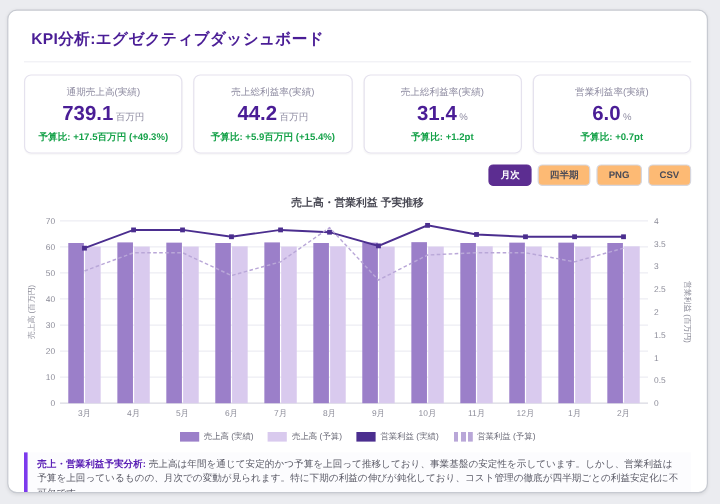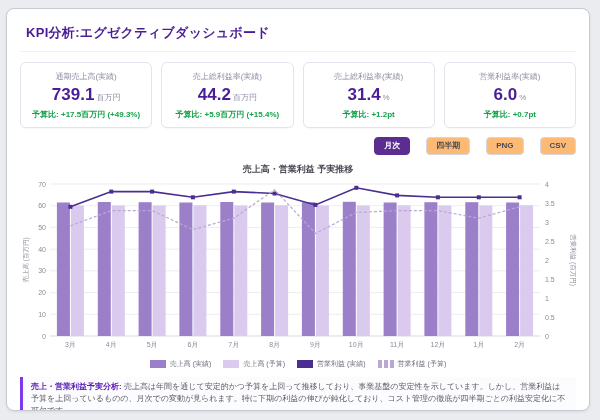--- a/index.html
+++ b/index.html
@@ -10,21 +10,21 @@
     box-shadow:0 1px 3px rgba(0,0,0,.08); padding:11px 13px; overflow:hidden; }
   .page-title { font-size:13px; font-weight:bold; color:#4a1d96;
     padding:4px 6px 9px 6px; border-bottom:1px solid #efeff4; letter-spacing:.3px; }
   .kpi-row { display:flex; gap:9px; margin-top:10px; }
   .kpi-card { flex:1; border:1px solid #e5e2ee; border-radius:6px; background:#fff;
     text-align:center; padding:8px 3px 7px 3px; box-shadow:0 1px 1px rgba(0,0,0,.03); }
   .kpi-label { font-size:8px; color:#8e8ba1; margin-bottom:4px; }
   .kpi-value { font-size:17px; font-weight:bold; color:#4a1d96; line-height:1.1; }
   .kpi-unit { font-size:8px; font-weight:normal; color:#8e8ba1; margin-left:2px;text-align:right; }
   .kpi-delta { font-size:8px; font-weight:bold; color:#16a24a; margin-top:4px; }
-  .controls { display:flex; justify-content:flex-end; gap:16px; margin-top:9px; }
+  .controls { display:flex; justify-content:flex-end; gap:5px; margin-top:9px; }
   .btn { font-size:8px; font-weight:bold; color:#4b4b57; background:#fdba74;
     border:1px solid #d6d6de; border-radius:4px; padding:4px 9px; cursor:pointer;
     font-family:inherit; line-height:1; }
   .btn.active { background:#5c2d91; border-color:#5c2d91; color:#fff; }
   .chart-title { text-align:center; font-size:9px; font-weight:bold; color:#4a4a55; margin-top:8px; }
   svg.chart { display:block; width:558px; height:180px; margin-top:2px; }
   .legend { display:flex; justify-content:center; align-items:center; gap:12px; margin-top:1px; }
   .legend-item { display:flex; align-items:center; gap:4px; cursor:pointer; }
   .legend-swatch { width:16px; height:8px; display:inline-block; }
   .legend-label { font-size:7px; color:#6b6b78; }

